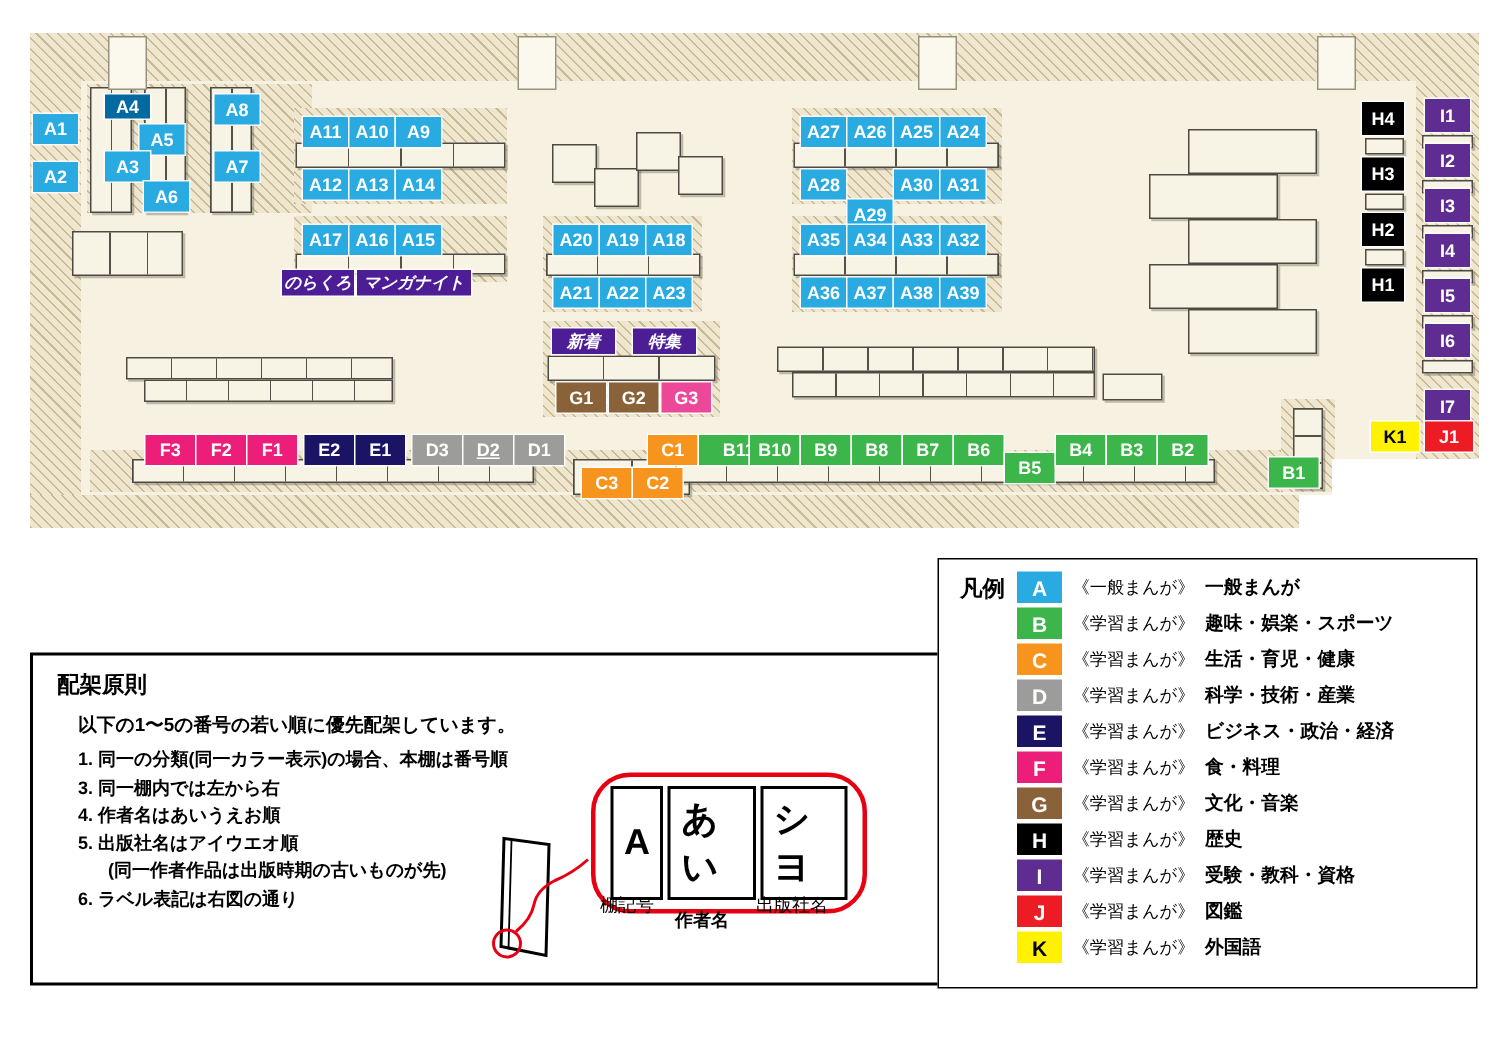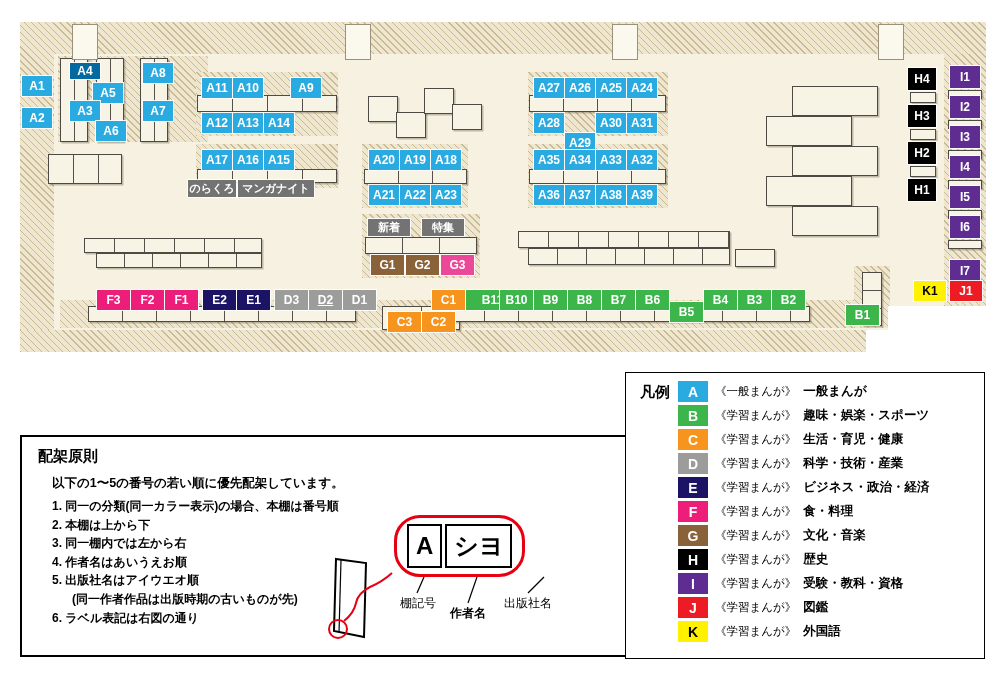--- a/index.html
+++ b/index.html
@@ -11,23 +11,23 @@
   .floor { position:absolute; left:20px; top:22px; width:966px; height:330px; background:#f6f1e0; }
   .hatch { position:absolute; background:#eee6cf;
            background-image:repeating-linear-gradient(45deg, rgba(166,142,88,.5) 0 1px, transparent 1px 5px); }
   .white { position:absolute; background:#fff; }
   .shelf { position:absolute; background:#f8f4e5; border:1.5px solid #4c4a43;
            box-shadow:1.5px 1.5px 0 rgba(90,80,60,.35); }
   .pillar { position:absolute; background:#fbf8ee; border:1px solid #9a917c; }
   .badge { position:absolute; color:#fff; font-weight:bold; font-size:12px;
            display:flex; align-items:center; justify-content:center;
            box-shadow:0 0 0 1px rgba(255,255,255,.9); }
-  .tag { position:absolute; background:#737373; color:#fff; font-size:11px; font-weight:bold;
+  .tag { position:absolute; background:#4c1d95; color:#fff; font-size:11px; font-weight:bold;
          height:17px; display:flex; align-items:center; justify-content:center;
-         box-shadow:0 0 0 1px rgba(255,255,255,.9); }
+         box-shadow:0 0 0 1px rgba(255,255,255,.9);font-style:italic; }
 
   
   .panel { position:absolute; background:#fff; border:2px solid #000; }
   .principles { left:20px; top:435px; width:664px; height:222px; }
   .p-title { position:absolute; left:16px; top:10px; font-size:15px; font-weight:bold; }
   .p-intro { position:absolute; left:30px; top:38px; font-size:12.5px; font-weight:bold; }
   .p-rules { position:absolute; left:30px; top:60px; width:340px; list-style:none;
              font-size:12px; font-weight:bold; line-height:1.55; }
   .p-rules li { padding-left:20px; text-indent:-20px; white-space:pre-line; }
 
@@ -120,21 +120,21 @@
       <div class="badge" style="left: 22px; top: 76px; width: 30px; height: 20px; background: rgb(41, 171, 226);">A1</div>
       <div class="badge" style="left: 22px; top: 108px; width: 30px; height: 20px; background: rgb(41, 171, 226);">A2</div>
       <div class="badge" style="left: 70px; top: 63px; width: 30px; height: 16px; background: #0369a1;">A4</div>
       <div class="badge" style="left: 93px; top: 83px; width: 30px; height: 20px; background: rgb(41, 171, 226);">A5</div>
       <div class="badge" style="left: 70px; top: 101px; width: 30px; height: 20px; background: rgb(41, 171, 226);">A3</div>
       <div class="badge" style="left: 96px; top: 121px; width: 30px; height: 20px; background: rgb(41, 171, 226);">A6</div>
       <div class="badge" style="left: 143px; top: 63px; width: 30px; height: 20px; background: rgb(41, 171, 226);">A8</div>
       <div class="badge" style="left: 143px; top: 101px; width: 30px; height: 20px; background: rgb(41, 171, 226);">A7</div>
       <div class="badge" style="left: 202px; top: 78px; width: 30px; height: 20px; background: rgb(41, 171, 226);">A11</div>
       <div class="badge" style="left: 233px; top: 78px; width: 30px; height: 20px; background: rgb(41, 171, 226);">A10</div>
-      <div class="badge" style="left: 264px; top: 78px; width: 30px; height: 20px; background: rgb(41, 171, 226); margin-left: 27px;">A9</div>
+      <div class="badge" style="left: 264px; top: 78px; width: 30px; height: 20px; background: rgb(41, 171, 226);">A9</div>
       <div class="badge" style="left: 202px; top: 113px; width: 30px; height: 20px; background: rgb(41, 171, 226);">A12</div>
       <div class="badge" style="left: 233px; top: 113px; width: 30px; height: 20px; background: rgb(41, 171, 226);">A13</div>
       <div class="badge" style="left: 264px; top: 113px; width: 30px; height: 20px; background: rgb(41, 171, 226);">A14</div>
       <div class="badge" style="left: 202px; top: 150px; width: 30px; height: 20px; background: rgb(41, 171, 226);">A17</div>
       <div class="badge" style="left: 233px; top: 150px; width: 30px; height: 20px; background: rgb(41, 171, 226);">A16</div>
       <div class="badge" style="left: 264px; top: 150px; width: 30px; height: 20px; background: rgb(41, 171, 226);">A15</div>
       <div class="badge" style="left: 369px; top: 150px; width: 30px; height: 20px; background: rgb(41, 171, 226);">A20</div>
       <div class="badge" style="left: 400px; top: 150px; width: 30px; height: 20px; background: rgb(41, 171, 226);">A19</div>
       <div class="badge" style="left: 431px; top: 150px; width: 30px; height: 20px; background: rgb(41, 171, 226);">A18</div>
       <div class="badge" style="left: 369px; top: 185px; width: 30px; height: 20px; background: rgb(41, 171, 226);">A21</div>
@@ -194,40 +194,40 @@
       <div class="badge" style="left: 950px; top: 260px; width: 30px; height: 22px; background: rgb(95, 45, 145);">I7</div>
       <div class="badge" style="left: 914px; top: 281px; width: 32px; height: 20px; background: rgb(255, 241, 0); color: rgb(0, 0, 0);">K1</div>
       <div class="badge" style="left: 950px; top: 281px; width: 32px; height: 20px; background: rgb(237, 28, 36);">J1</div>
     </div>
 
   <div class="panel principles">
     <div class="p-title">配架原則</div>
     <div class="p-intro">以下の1〜5の番号の若い順に優先配架しています。</div>
     <ol class="p-rules">
         <li>1.&nbsp;同一の分類(同一カラー表示)の場合、本棚は番号順</li>
-        <li>2.&nbsp;本棚は上から下</li>
         <li>3.&nbsp;同一棚内では左から右</li>
         <li>4.&nbsp;作者名はあいうえお順</li>
         <li>5.&nbsp;出版社名はアイウエオ順
 (同一作者作品は出版時期の古いものが先)</li>
         <li>6.&nbsp;ラベル表記は右図の通り</li>
       </ol>
 
     <div class="example">
       <svg class="ex-svg" width="256" height="150" viewBox="0 0 256 150">
         <path d="M14,52 L44,56 L42,130 L12,124 Z" fill="#fff" stroke="#000" stroke-width="2"></path>
         <path d="M19,53 L17,126" fill="none" stroke="#000" stroke-width="1.2"></path>
         <circle cx="16" cy="122" r="9" fill="none" stroke="#e60012" stroke-width="2"></circle>
         <path d="M22,114 q10,-8 12,-18 q2,-10 14,-16 q12,-5 22,-14" fill="none" stroke="#e60012" stroke-width="2"></path>
         <line x1="102" y1="70" x2="95" y2="86" stroke="#000" stroke-width="1.2"></line>
         <line x1="155" y1="70" x2="146" y2="96" stroke="#000" stroke-width="1.2"></line>
         <line x1="222" y1="70" x2="206" y2="86" stroke="#000" stroke-width="1.2"></line>
       </svg>
       <div class="redbox">
         <span class="lbl-box">A</span>
+        <span class="lbl-box">あい</span>
         <span class="lbl-box">シヨ</span>
       </div>
       <span class="cap cap1">棚記号</span>
       <span class="cap cap2">作者名</span>
       <span class="cap cap3">出版社名</span>
     </div>
   </div>
 
   <div class="panel legend">
     <div class="l-title">凡例</div>

